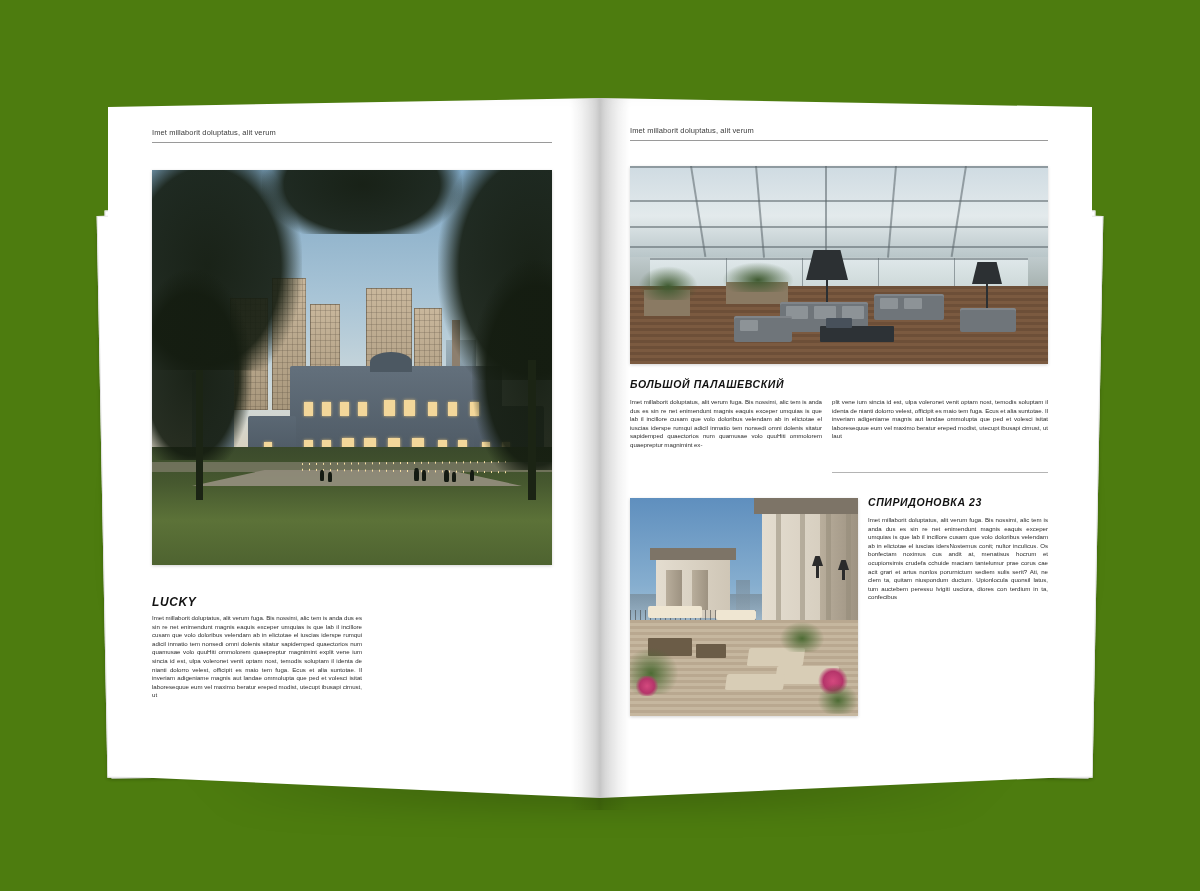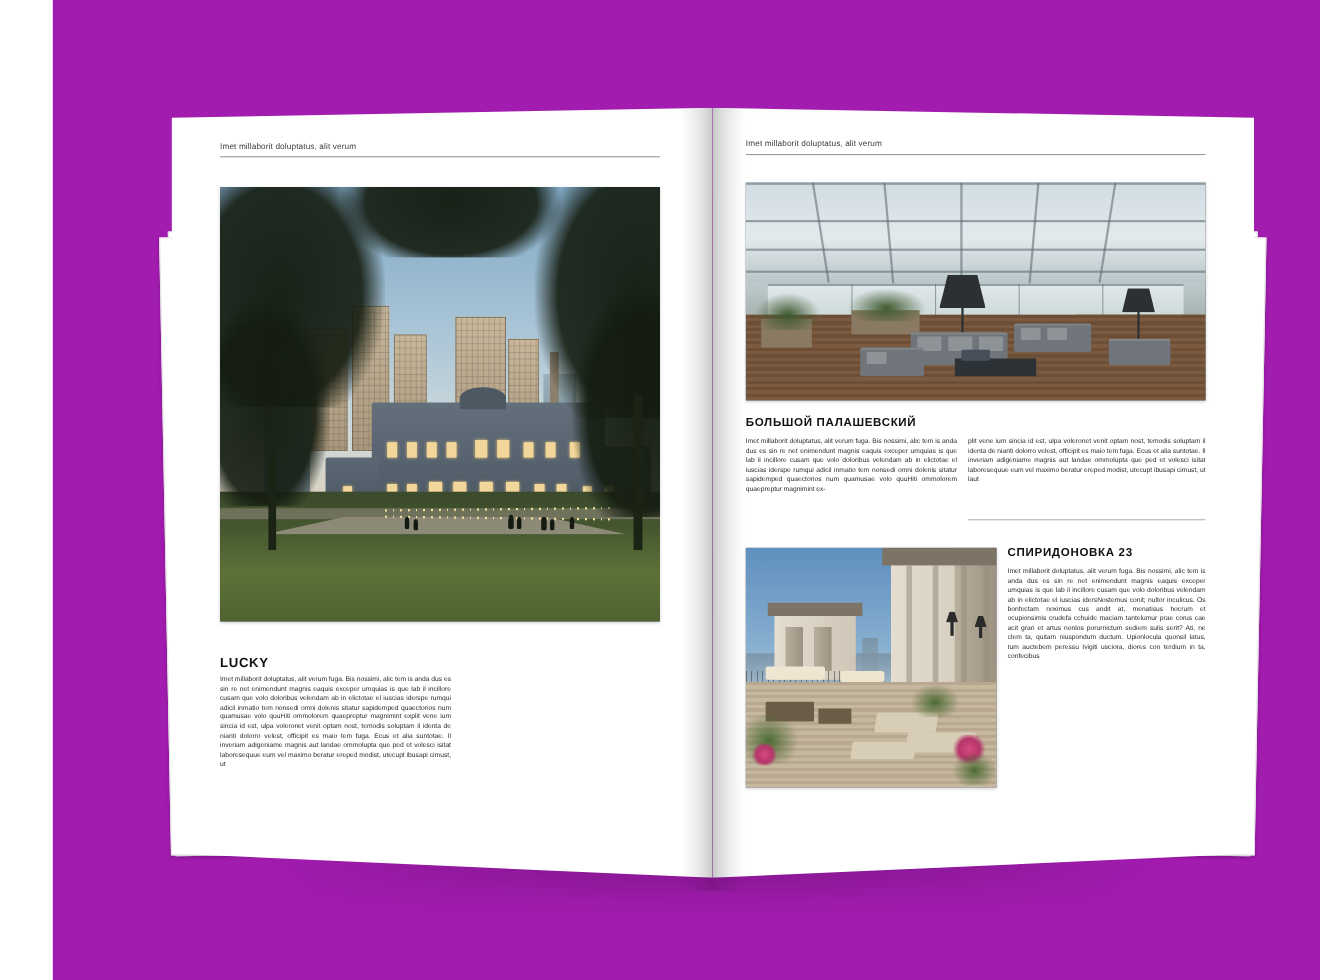--- a/index.html
+++ b/index.html
@@ -12,22 +12,21 @@
     height: 891px;
     overflow: hidden;
     font-family: "Liberation Sans", sans-serif;
     position: relative;
   }
 
   
   #stage {
     position: absolute;
     inset: 0;
-    background: #a21caf;
-    margin-left: 48px;
+    background: #4d7c0f;
   }
 
   
   .book-shadow {
     position: absolute;
     left: 108px;
     top: 120px;
     width: 984px;
     height: 690px;
     background: radial-gradient(ellipse at 50% 60%, rgba(0,0,0,0.30) 0%, rgba(0,0,0,0.16) 45%, rgba(0,0,0,0.0) 72%);
@@ -103,20 +102,21 @@
     background: #9a9a9a;
   }
 
   
   .headline {
     position: absolute;
     font-weight: bold;
     color: #111111;
     letter-spacing: .6px;
     white-space: nowrap;
+    font-style: italic;
   }
 
   
   .col {
     position: absolute;
     font-size: 6.1px;
     line-height: 8.6px;
     color: #2b2b2b;
     text-align: justify;
     overflow: hidden;

